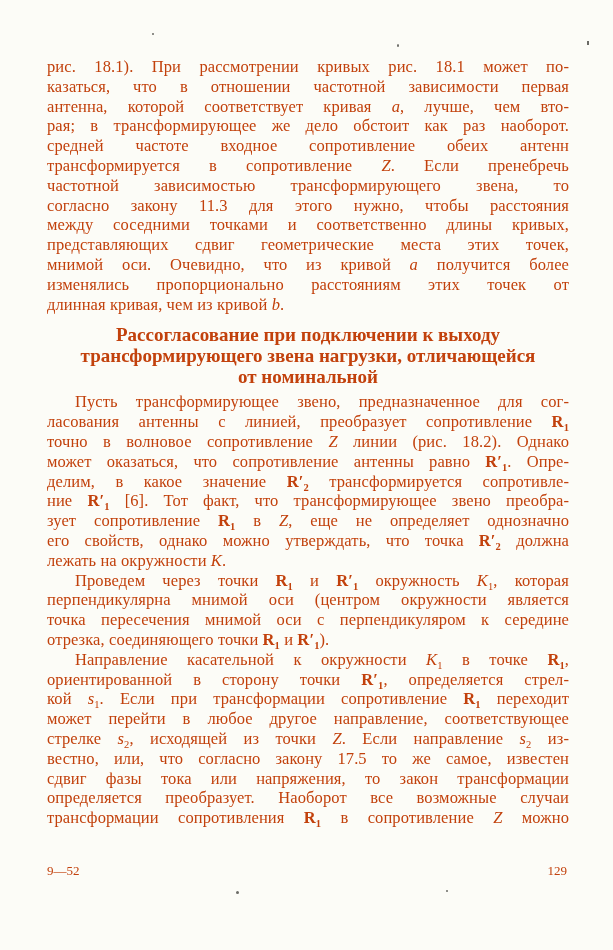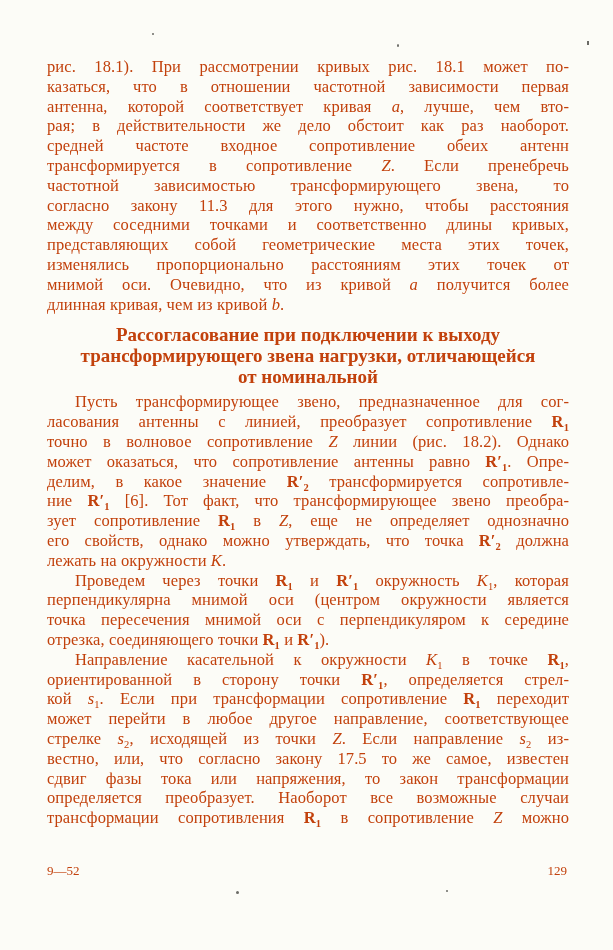--- a/index.html
+++ b/index.html
@@ -57,31 +57,31 @@
 </style>
 </head>
 <body>
 
 <div class="page">
   <div class="text-col">
       <div class="paragraph">
         <div class="line">рис. 18.1). При рассмотрении кривых рис. 18.1 может по-</div>
         <div class="line">казаться, что в отношении частотной зависимости первая</div>
         <div class="line">антенна, которой соответствует кривая <span class="seg-i">a</span>, лучше, чем вто-</div>
-        <div class="line">рая; в действительности же дело обстоит как раз наоборот.</div>
+        <div class="line">рая; в трансформирующее же дело обстоит как раз наоборот.</div>
       </div>
       <div class="paragraph">
         <div class="line">средней частоте входное сопротивление обеих антенн</div>
         <div class="line">трансформируется в сопротивление <span class="seg-i">Z</span>. Если пренебречь</div>
         <div class="line">частотной зависимостью трансформирующего звена, то</div>
         <div class="line">согласно закону 11.3 для этого нужно, чтобы расстояния</div>
         <div class="line">между соседними точками и соответственно длины кривых,</div>
-        <div class="line">представляющих собой геометрические места этих точек,</div>
+        <div class="line">представляющих сдвиг геометрические места этих точек,</div>
+        <div class="line">мнимой оси. Очевидно, что из кривой <span class="seg-i">a</span> получится более</div>
         <div class="line">изменялись пропорционально расстояниям этих точек от</div>
-        <div class="line">мнимой оси. Очевидно, что из кривой <span class="seg-i">a</span> получится более</div>
         <div class="line short">длинная кривая, чем из кривой <span class="seg-i">b</span>.</div>
       </div>
       <div class="heading">
         <div class="line">Рассогласование при подключении к выходу</div>
         <div class="line">трансформирующего звена нагрузки, отличающейся</div>
         <div class="line">от номинальной</div>
       </div>
       <div class="paragraph">
         <div class="line indent">Пусть трансформирующее звено, предназначенное для сог-</div>
         <div class="line">ласования антенны с линией, преобразует сопротивление <span class="seg-b">R</span><span class="seg-b seg-sub">1</span></div>

